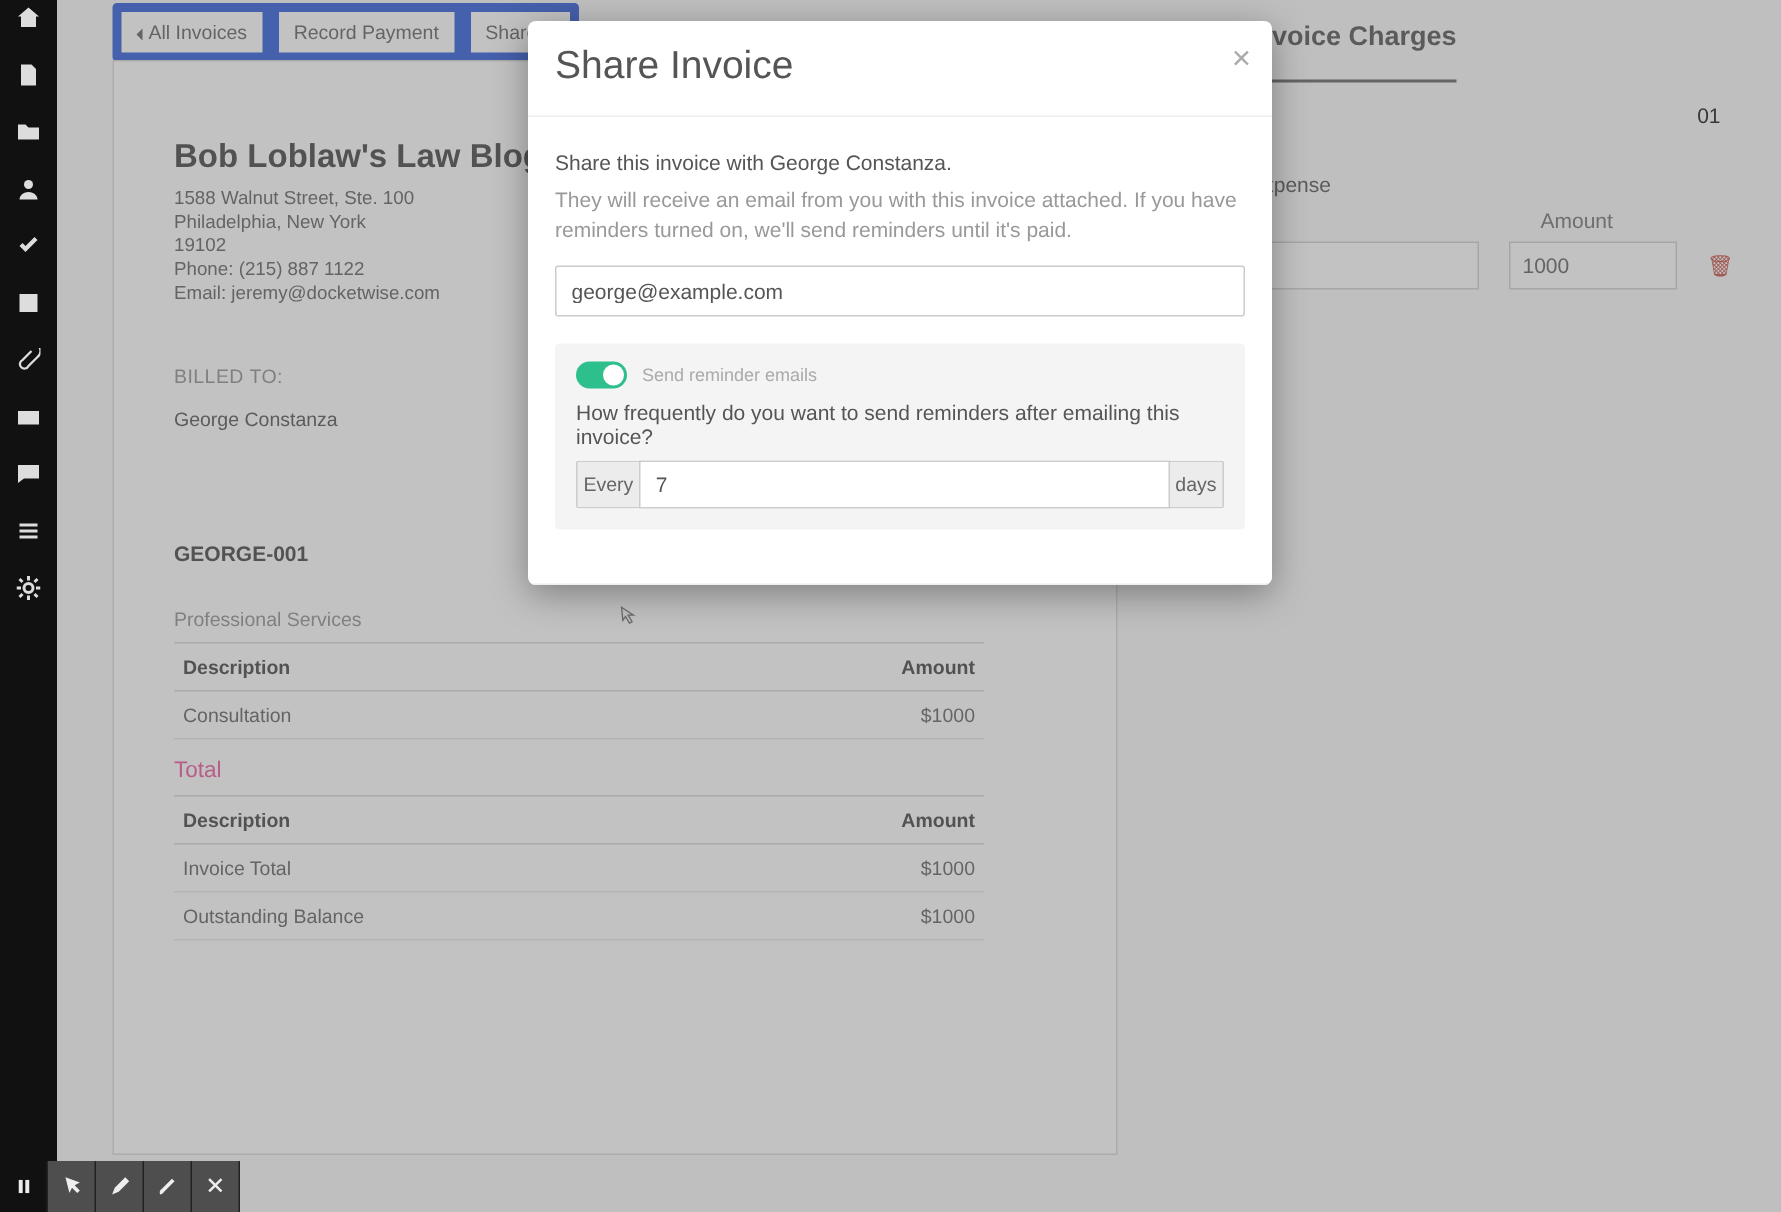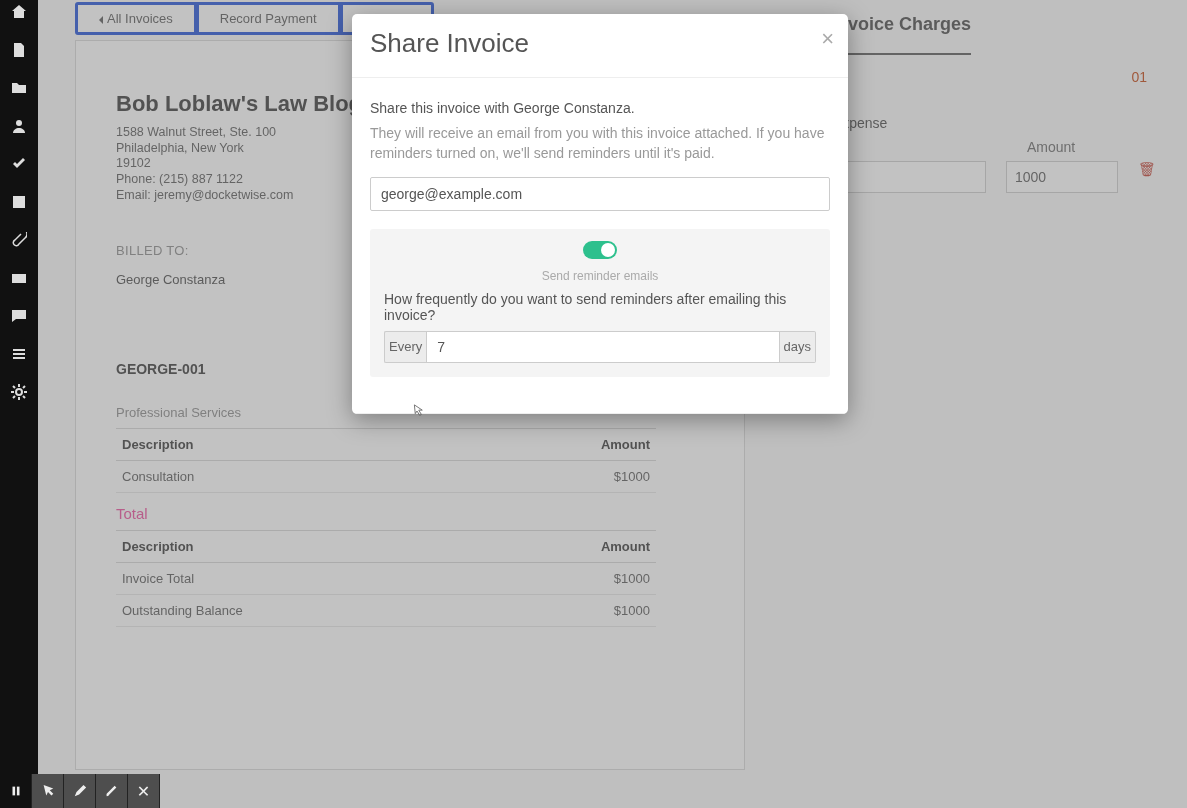--- a/index.html
+++ b/index.html
@@ -10,21 +10,21 @@
 .left-nav { position: absolute; left: 0; top: 0; width: 38px; height: 100%; background: #111; display: flex; flex-direction: column; align-items: center; padding-top: 4px; gap: 22px; }
 .left-nav .nav-ico { width: 16px; height: 16px; color: #ddd; display: flex; align-items: center; justify-content: center; }
 .left-nav .nav-ico svg { width: 16px; height: 16px; fill: #ddd; }
 
 
 .backdrop { position: absolute; left: 38px; right: 0; top: 0; bottom: 0; background: #fafafa; }
 .overlay { position: absolute; left: 38px; right: 0; top: 0; bottom: 0; background: rgba(120,120,120,0.45); }
 
 
 .toolbar { position: absolute; left: 75px; top: 2px; display: flex; }
-.toolbar .btn { background: #fff; border: 3px solid #1d4ed8; color: #555; font-size: 13px; padding: 6px 21px; margin-left: -1px; cursor: pointer; }
+.toolbar .btn { background: #fff; border: 6px solid #1d4ed8; color: #555; font-size: 13px; padding: 6px 10px; margin-left: -1px; cursor: pointer; }
 .toolbar .btn:first-child { border-top-left-radius: 3px; border-bottom-left-radius: 3px; margin-left: 0; }
 .toolbar .btn:last-child { border-top-right-radius: 3px; border-bottom-right-radius: 3px; }
 .toolbar .caret { display: inline-block; width: 0; height: 0; margin-left: 4px; vertical-align: middle; border-left: 4px solid transparent; border-right: 4px solid transparent; border-top: 4px solid #555; }
 .toolbar .back-caret { display: inline-block; width: 0; height: 0; margin-right: 4px; vertical-align: middle; border-top: 4px solid transparent; border-bottom: 4px solid transparent; border-right: 4px solid #555; }
 
 
 .paper { position: absolute; left: 75px; top: 40px; width: 670px; height: 730px; background: #fff; border: 1px solid #d8d8d8; padding: 50px 40px; }
 .paper h1 { font-size: 22px; font-weight: 600; color: #333; margin-bottom: 8px; }
 .paper .addr div { font-size: 12.5px; color: #555; line-height: 1.25; }
 .paper .section-label { font-size: 13px; color: #888; letter-spacing: 0.3px; margin-top: 40px; }
@@ -34,43 +34,43 @@
 .paper table { width: 540px; border-collapse: collapse; margin-top: 8px; }
 .paper th { text-align: left; font-size: 13px; font-weight: 600; color: #333; padding: 8px 6px; border-top: 1px solid #d6d6d6; border-bottom: 1px solid #d6d6d6; }
 .paper th:last-child, .paper td:last-child { text-align: right; width: 90px; }
 .paper td { font-size: 13px; color: #555; padding: 8px 6px; border-bottom: 1px solid #e6e6e6; }
 .paper .total-label { font-size: 15px; color: #ec4899; margin-top: 12px; }
 
 
 .right-panel { position: absolute; right: 40px; top: 14px; width: 360px; }
 .tabs { display: flex; justify-content: flex-start; gap: 12px; font-size: 18px; color: #444; }
 .tabs .tab.active { font-weight: 600; border-bottom: 2px solid #555; padding-bottom: 18px; }
-.invoice-id { text-align: right; font-size: 14px; color: #c2410c; margin-top: 14px; }
+.invoice-id { text-align: right; font-size: 14px; color: #000000; margin-top: 14px; }
 .radio-row { margin-top: 30px; display: flex; gap: 14px; font-size: 14px; color: #444; }
 .radio-row .rad { width: 13px; height: 13px; border: 1px solid #888; border-radius: 50%; display: inline-block; margin-right: 4px; vertical-align: -2px; }
 .labels-row { display: flex; margin-top: 8px; color: #666; font-size: 14px; }
 .labels-row div:first-child { flex: 1; }
 .labels-row div:last-child { width: 120px; }
-.fields-row { display: flex; gap: 20px; margin-top: 6px; }
+.fields-row { display: flex; gap: 20px; margin-top: 6px; align-items: center; }
 .fields-row input { border: 1px solid #ccc; padding: 7px 8px; font-size: 14px; color: #555; }
 .fields-row .desc { flex: 1; }
 .fields-row .amt { width: 112px; }
 .trash { color: #c0392b; font-size: 14px; }
 
 
 .modal { position: absolute; left: 352px; top: 14px; width: 496px; background: #fff; border-radius: 5px; box-shadow: 0 6px 24px rgba(0,0,0,0.35); overflow: hidden; }
 .modal-head { padding: 14px 18px 18px; }
 .modal-head h2 { font-size: 26px; color: #555; font-weight: 500; }
 .modal-close { position: absolute; right: 14px; top: 14px; color: #aaa; font-size: 22px; cursor: pointer; line-height: 1; }
 .modal-body { border-top: 1px solid #eee; border-bottom: 1px solid #eee; padding: 22px 18px 8px; }
 .modal-body .intro { font-size: 14px; color: #555; margin-bottom: 8px; }
 .modal-body .sub { font-size: 14px; color: #999; line-height: 1.4; margin-bottom: 14px; }
 .modal-body input.email { width: 100%; border: 1px solid #ccc; padding: 8px 10px; font-size: 14px; color: #555; border-radius: 2px; }
 .remind-box { background: #f4f4f4; border-radius: 3px; margin-top: 18px; padding: 12px 14px 14px; margin-bottom: 28px; }
-.toggle-row { display: flex; align-items: center; gap: 10px; flex-direction: column; }
+.toggle-row { display: flex; align-items: center; gap: 10px; }
 .toggle { width: 34px; height: 18px; background: #2dc08d; border-radius: 9px; position: relative; }
 .toggle .knob { position: absolute; right: 2px; top: 2px; width: 14px; height: 14px; background: #fff; border-radius: 50%; }
 .toggle-label { font-size: 12px; color: #aaa; }
 .remind-q { font-size: 14px; color: #555; margin-top: 8px; }
 .freq-row { display: flex; margin-top: 8px; }
 .freq-row .pre, .freq-row .post { background: #ececec; border: 1px solid #ccc; padding: 7px 4px; font-size: 13px; color: #666; }
 .freq-row .pre { border-right: none; border-radius: 2px 0 0 2px; }
 .freq-row .post { border-left: none; border-radius: 0 2px 2px 0; }
 .freq-row input { flex: 1; border: 1px solid #ccc; padding: 7px 10px; font-size: 14px; color: #555; }
 .modal-foot { padding: 18px; }

